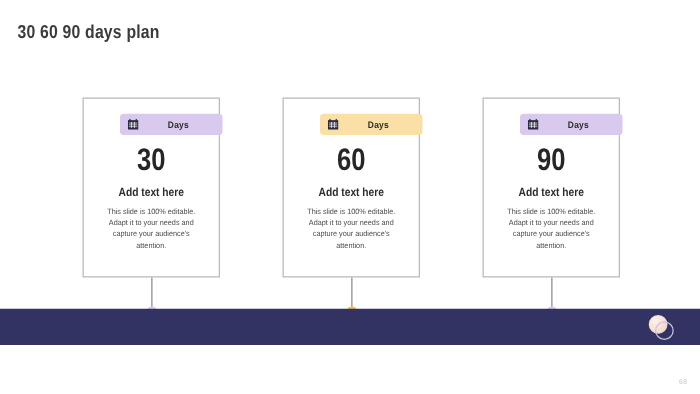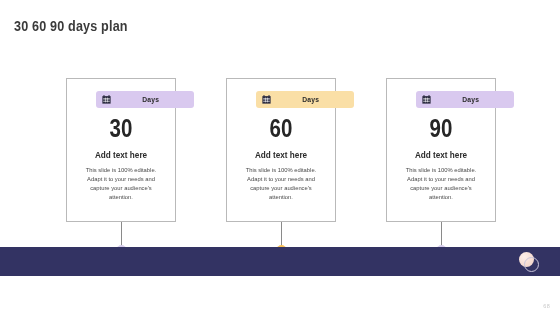--- a/index.html
+++ b/index.html
@@ -54,21 +54,21 @@
     width:110px; height:144px;
     background:#ffffff;
     border:1px solid #b9b9b9;
     box-sizing:border-box;
   }
 
   
   .card-head{
     position:absolute;
     left:30px; top:13px;
-    width:98px; height:17px;
+    width:82px; height:17px;
     border-radius:3px;
     display:flex;
     align-items:center;
     z-index:3;
   }
   .cal-icon{
     margin-left:6px;
     width:9px;height:9px;
     display:block;
     flex:0 0 auto;

